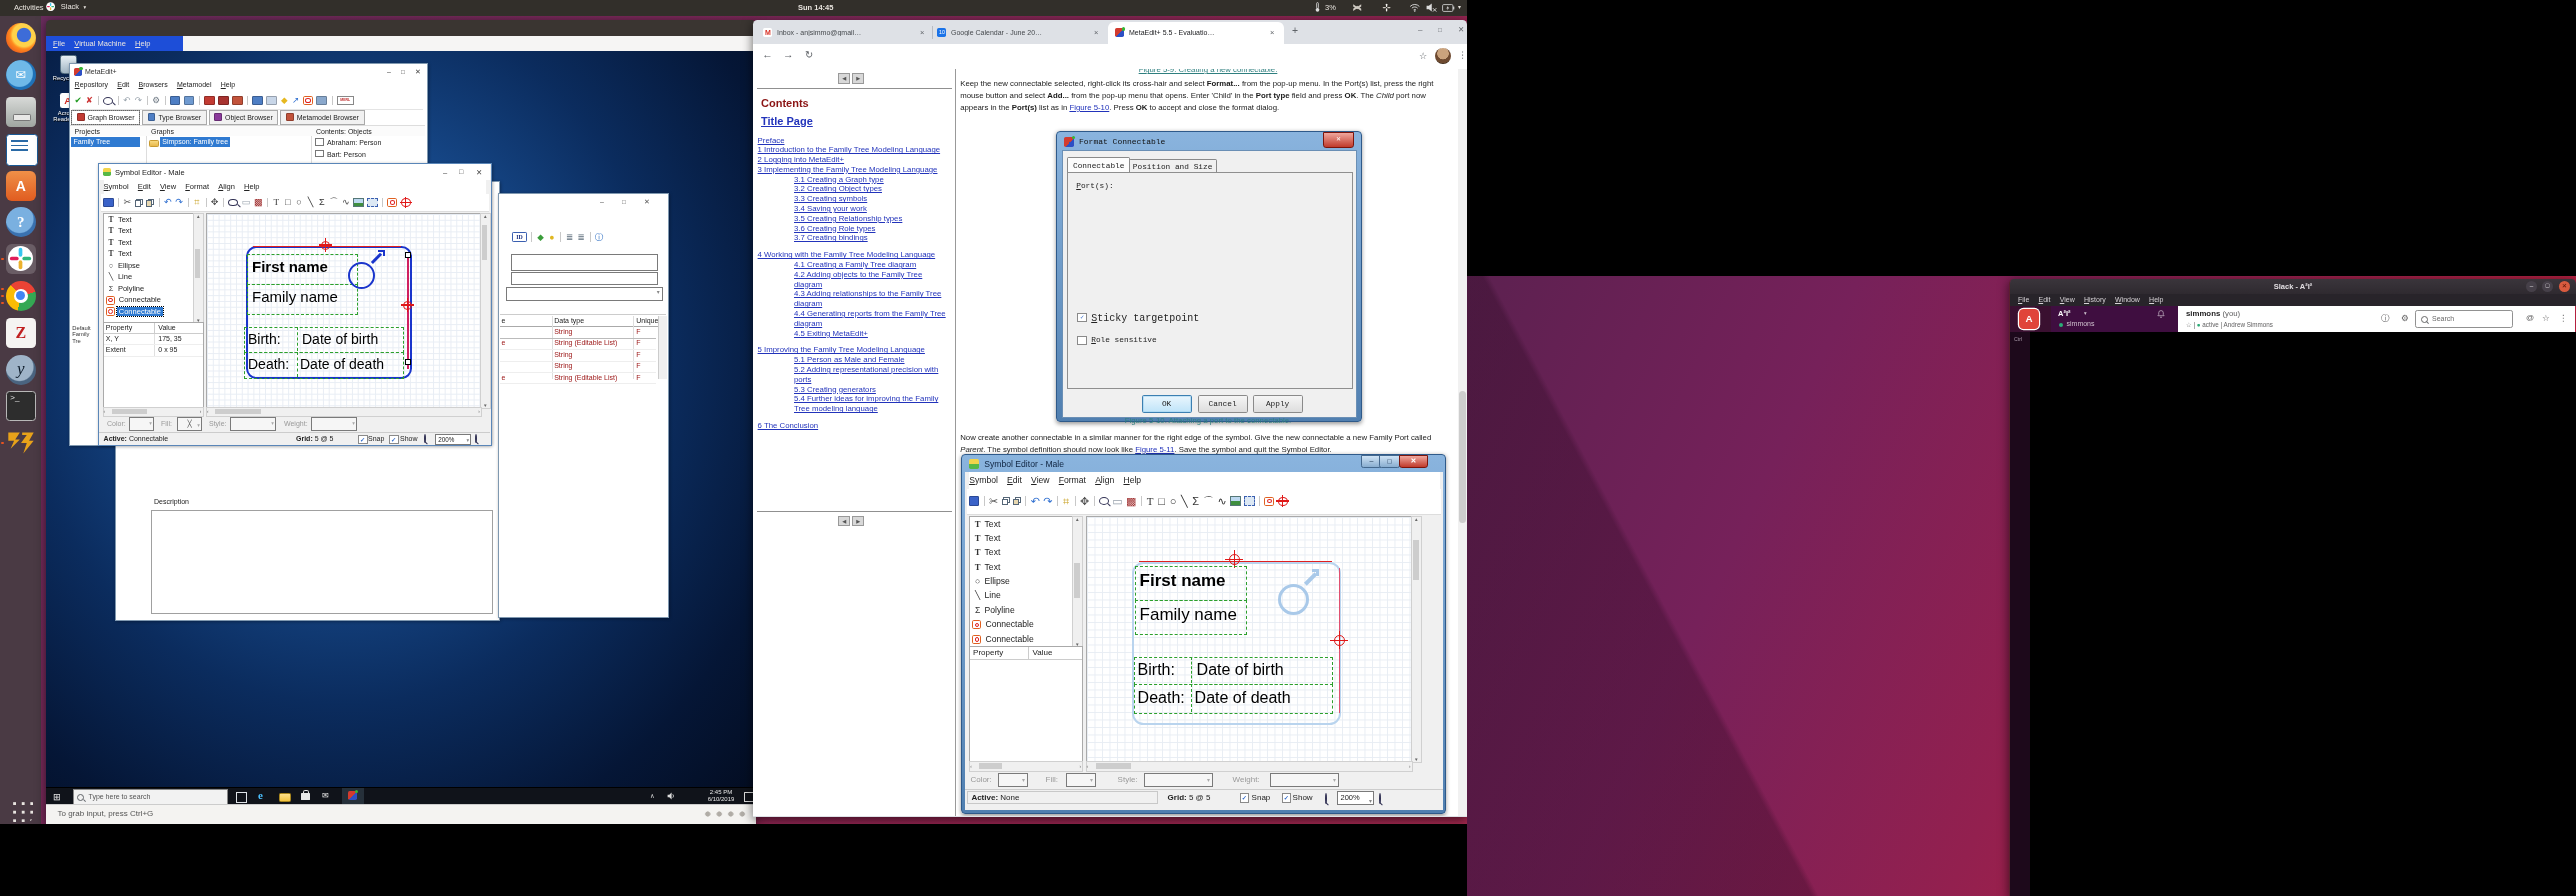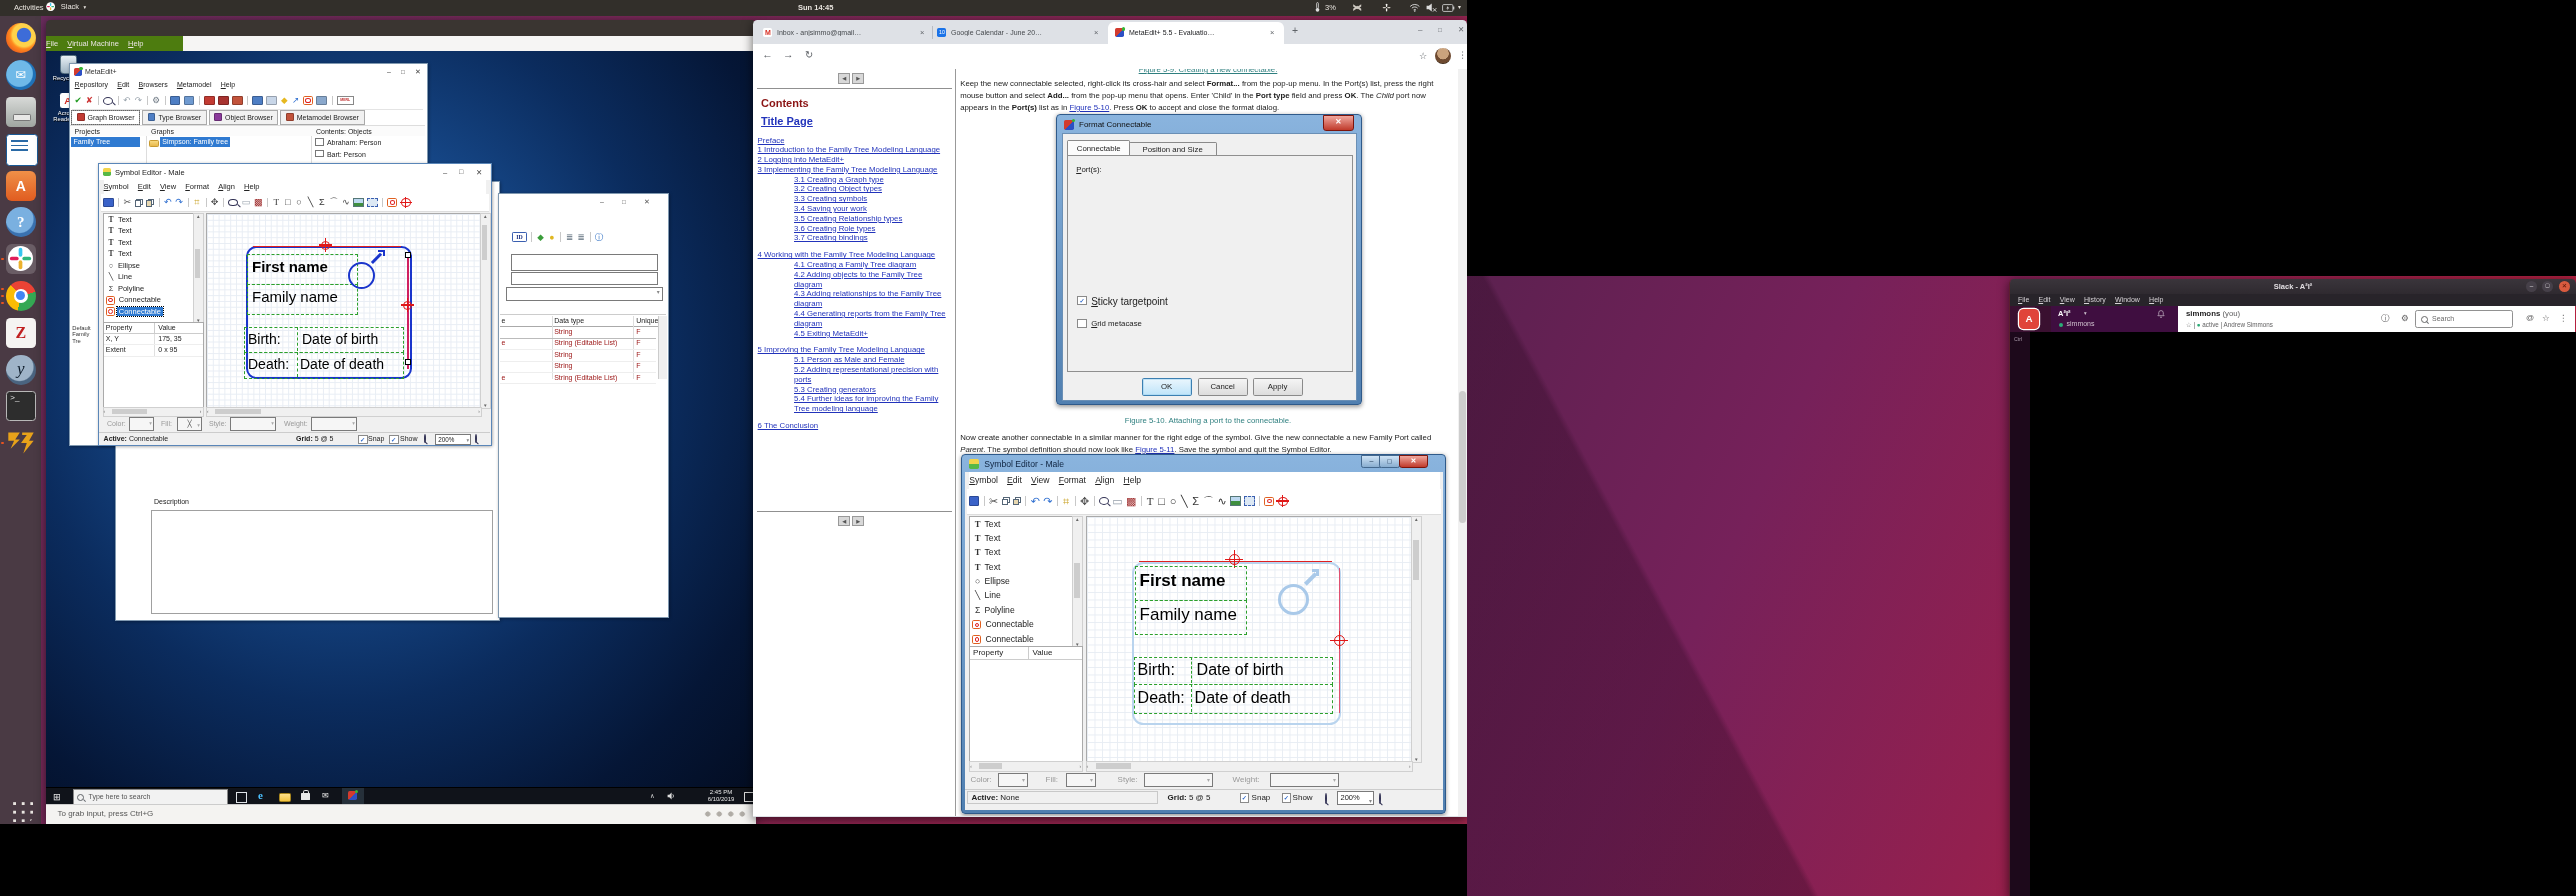--- a/index.html
+++ b/index.html
@@ -143,21 +143,21 @@
             <polygon points="28,8 48,8 40,22 48,22 30,44 36,26 26,26 36,12 28,12"></polygon>
           </g>
         </svg>
       <div class="dock-dot" style="top:14px;left:-4.6px;"></div>
     </div>
     <div class="dock-item" style="top:781px;background:radial-gradient(circle,#e8e4e0 1.4px,transparent 1.7px);background-size:8.6px 8.6px;background-position:2.3px 2.3px;width:25px;height:25px;left:8px;"></div>
   </div>
 
   <div class="abs" style="left:46px;top:19.5px;width:710px;height:804px;border-radius:4.6px 4.6px 0 0;overflow:hidden;background:#3a3531;box-shadow:0 2.3px 10.4px rgba(0,0,0,.6);">
     <div class="abs" style="left:0;top:16px;width:710px;height:15px;background:#f6f5f4;">
-      <div class="abs" style="left:0;top:0;width:137px;height:15px;background:#4d7c0f;color:#e8e4e0;font-size:7.5px;line-height:15px;padding-left:0;box-sizing:border-box;"><span class="mi ufl">File</span><span class="mi ufl">Virtual Machine</span><span class="mi ufl">Help</span></div>
+      <div class="abs" style="left:0;top:0;width:137px;height:15px;background:#1d4ed8;color:#e8e4e0;font-size:7.5px;line-height:15px;padding-left:7px;box-sizing:border-box;"><span class="mi ufl">File</span><span class="mi ufl">Virtual Machine</span><span class="mi ufl">Help</span></div>
     </div>
 
     <div class="abs" style="left:0;top:31px;width:710px;height:753px;overflow:hidden;background:radial-gradient(ellipse at 42% 40%,#2e6bb8 0%,#174a8c 30%,#0b2c5e 55%,#051636 80%,#030c20 100%);">
 
       <div class="abs" style="left:4.6px;top:3.5px;width:35px;height:35px;text-align:center;">
         <div class="abs" style="left:9.8px;top:1.2px;width:15px;height:17px;background:linear-gradient(#e8f0f5,#9fb4c2);border-radius:2.3px 2.3px 3.5px 3.5px;border:0.6px solid #5a7485;"></div>
         <div class="t" style="left:0;top:21px;width:35px;font-size:5.8px;color:#fff;text-shadow:0.6px 0.6px 0.6px #000;text-align:center;">Recycle Bin</div>
       </div>
       <div class="abs" style="left:4.6px;top:41px;width:35px;height:37px;text-align:center;">
         <div class="abs" style="left:9.8px;top:1.2px;width:15px;height:15px;background:#fff;border-radius:2.3px;color:#d12a22;font-weight:bold;font-size:9.8px;line-height:15px;">A</div>
@@ -448,33 +448,33 @@
         <div class="abs hr3d" style="left:3.5px;top:442px;width:195px;"></div>
         <div class="abs" style="left:85px;top:447px;width:10.4px;height:8.6px;background:#d8d8d8;border:0.6px solid #999;color:#555;font-size:5.2px;text-align:center;line-height:8.6px;">◀</div>
         <div class="abs" style="left:99px;top:447px;width:10.4px;height:8.6px;background:#d8d8d8;border:0.6px solid #999;color:#555;font-size:5.2px;text-align:center;line-height:8.6px;">▶</div>
       </div>
       <div class="abs" style="left:202px;top:0;width:1.2px;height:747px;background:#999;"></div>
 
       <div class="abs" style="left:206px;top:0;width:498px;height:747px;">
         <div class="t ctr capt" style="left:0;top:-3.4px;width:498px;text-decoration:underline;">Figure 5-9. Creating a new connectable.</div>
         <div class="abs runp" style="left:1.2px;top:9.2px;width:494px;"><span class="">Keep the new connectable selected, right-click its cross-hair and select </span><span class="rb ">Format...</span><span class=""> from the pop-up menu. In the Port(s) list, press the right mouse button and select </span><span class="rb ">Add...</span><span class=""> from the pop-up menu that opens. Enter 'Child' in the </span><span class="rb ">Port type</span><span class=""> field and press </span><span class="rb ">OK</span><span class="">. The </span><span class="ri ">Child</span><span class=""> port now appears in the </span><span class="rb ">Port(s)</span><span class=""> list as in </span><span class="rl">Figure 5-10</span><span class="">. Press </span><span class="rb ">OK</span><span class=""> to accept and close the format dialog.</span></div>
 
-        <div class="abs aero" style="left:97px;top:45px;width:304px;height:289px;">
+        <div class="abs aero" style="left:97px;top:62px;width:304px;height:289px;font-family:Liberation Mono, monospace;">
           <div class="abs melogo" style="left:7px;top:5.2px;width:10.4px;height:10.4px;"></div>
           <div class="t" style="left:22px;top:5.2px;font-size:8px;color:#111;">Format Connectable</div>
           <div class="abs aero-close" style="left:266px;top:0;width:29px;height:14px;font-size:7.5px;line-height:12.6px;font-weight:bold;">✕</div>
           <div class="abs" style="left:4.6px;top:18.4px;width:293px;height:266px;background:#f0f0f0;border:0.6px solid #6a8fb5;">
             <div class="abs" style="left:4.6px;top:5.8px;width:61px;height:16px;background:#fcfcfc;border:0.6px solid #8a8a8a;border-bottom:none;border-radius:1.7px 1.7px 0 0;text-align:center;line-height:16px;font-size:7.8px;"><span>Connectable</span></div>
             <div class="abs" style="left:66px;top:8px;width:86px;height:14px;background:#f0f0f0;border:0.6px solid #8a8a8a;border-bottom:none;border-radius:1.7px 1.7px 0 0;text-align:center;line-height:14px;font-size:7.8px;"><span>Position and Size</span></div>
             <div class="abs" style="left:4.6px;top:21px;width:284px;height:215px;border:0.6px solid #8f8f8f;background:#f0f0f0;">
               <div class="t ufl" style="left:8px;top:9.2px;font-size:7.8px;">Port(s):</div>
               <span class="cb" style="left:9.2px;top:140px;">✓</span>
               <span class="t ufl" style="left:23px;top:140px;font-size:10px;">Sticky targetpoint</span>
               <span class="cb" style="left:9.2px;top:163px;"></span>
-              <span class="t ufl" style="left:23px;top:163px;font-size:7.8px;">Grid metacase</span>
+              <span class="t ufl" style="left:23px;top:163px;font-size:7.8px;">Role sensitive</span>
             </div>
             <div class="b7 def" style="left:79px;top:244px;width:48px;height:16px;line-height:16px;"><span>OK</span></div>
             <div class="b7" style="left:135px;top:244px;width:48px;height:16px;line-height:16px;"><span>Cancel</span></div>
             <div class="b7" style="left:190px;top:244px;width:48px;height:16px;line-height:16px;"><span>Apply</span></div>
           </div>
         </div>
 
         <div class="t ctr capt" style="left:0;top:347px;width:498px;">Figure 5-10. Attaching a port to the connectable.</div>
         <div class="abs runp" style="left:1.2px;top:363px;width:494px;"><span class="">Now create another connectable in a similar manner for the right edge of the symbol. Give the new connectable a new Family Port called </span><span class="ri ">Parent</span><span class="">. The symbol definition should now look like </span><span class="rl">Figure 5-11</span><span class="">. Save the symbol and quit the Symbol Editor.</span></div>
 

